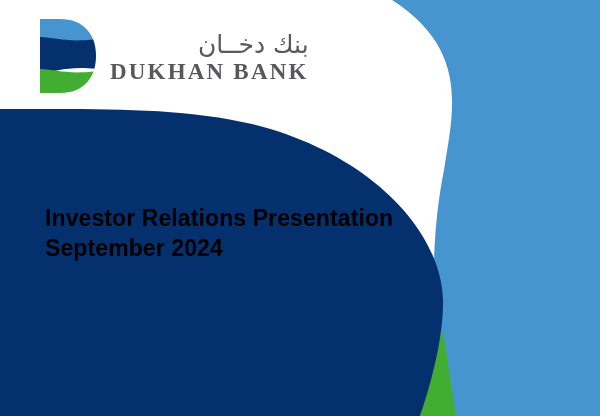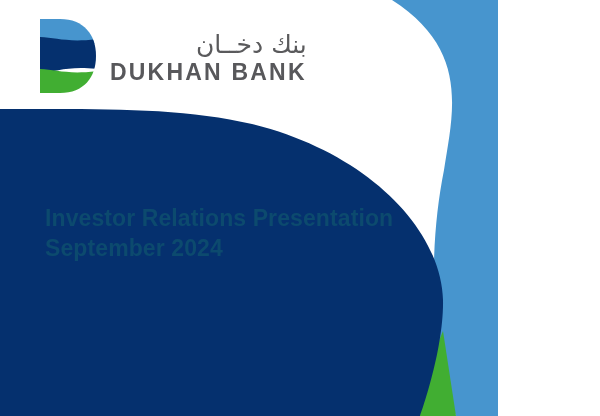--- a/index.html
+++ b/index.html
@@ -3,21 +3,21 @@
 <meta charset="utf-8">
 <title>Dukhan Bank Investor Relations Presentation</title>
 <style>
   html, body {
     margin: 0;
     padding: 0;
     background: #ffffff;
   }
   #slide {
     position: relative;
-    width: 498px;
+    width: 600px;
     height: 416px;
     overflow: hidden;
     background: #ffffff;
     font-family: "Liberation Sans", sans-serif;
     -webkit-font-smoothing: antialiased;
   }
 
   
   #bg-shapes {
     position: absolute;
@@ -56,42 +56,42 @@
     font-family: "DejaVu Sans", sans-serif;
     font-size: 25px;
     line-height: 1.05;
     color: #5a5a5c;
     direction: rtl;
     unicode-bidi: isolate;
     letter-spacing: 0.5px;
     white-space: nowrap;
   }
   .logo-latin {
-    font-family: Liberation Sans, sans-serif;
+    font-family: Liberation Serif, serif;
     font-size: 23px;
     font-weight: bold;
     line-height: 1.05;
     color: #58585b;
     letter-spacing: 2.2px;
     white-space: nowrap;
   }
 
   
   #title-block {
     position: absolute;
     left: 45px;
     top: 203px;
     z-index: 5;
   }
   .title-line {
     font-family: "Liberation Sans", sans-serif;
     font-size: 23px;
     font-weight: bold;
     line-height: 30px;
-    color: #0c4a6e;
+    color: #000000;
     white-space: nowrap;
     letter-spacing: 0.1px;
   }
 </style>
 </head>
 <body>
 
 <div id="slide">
 
   <svg id="bg-shapes" viewBox="0 0 600 416" preserveAspectRatio="none">

